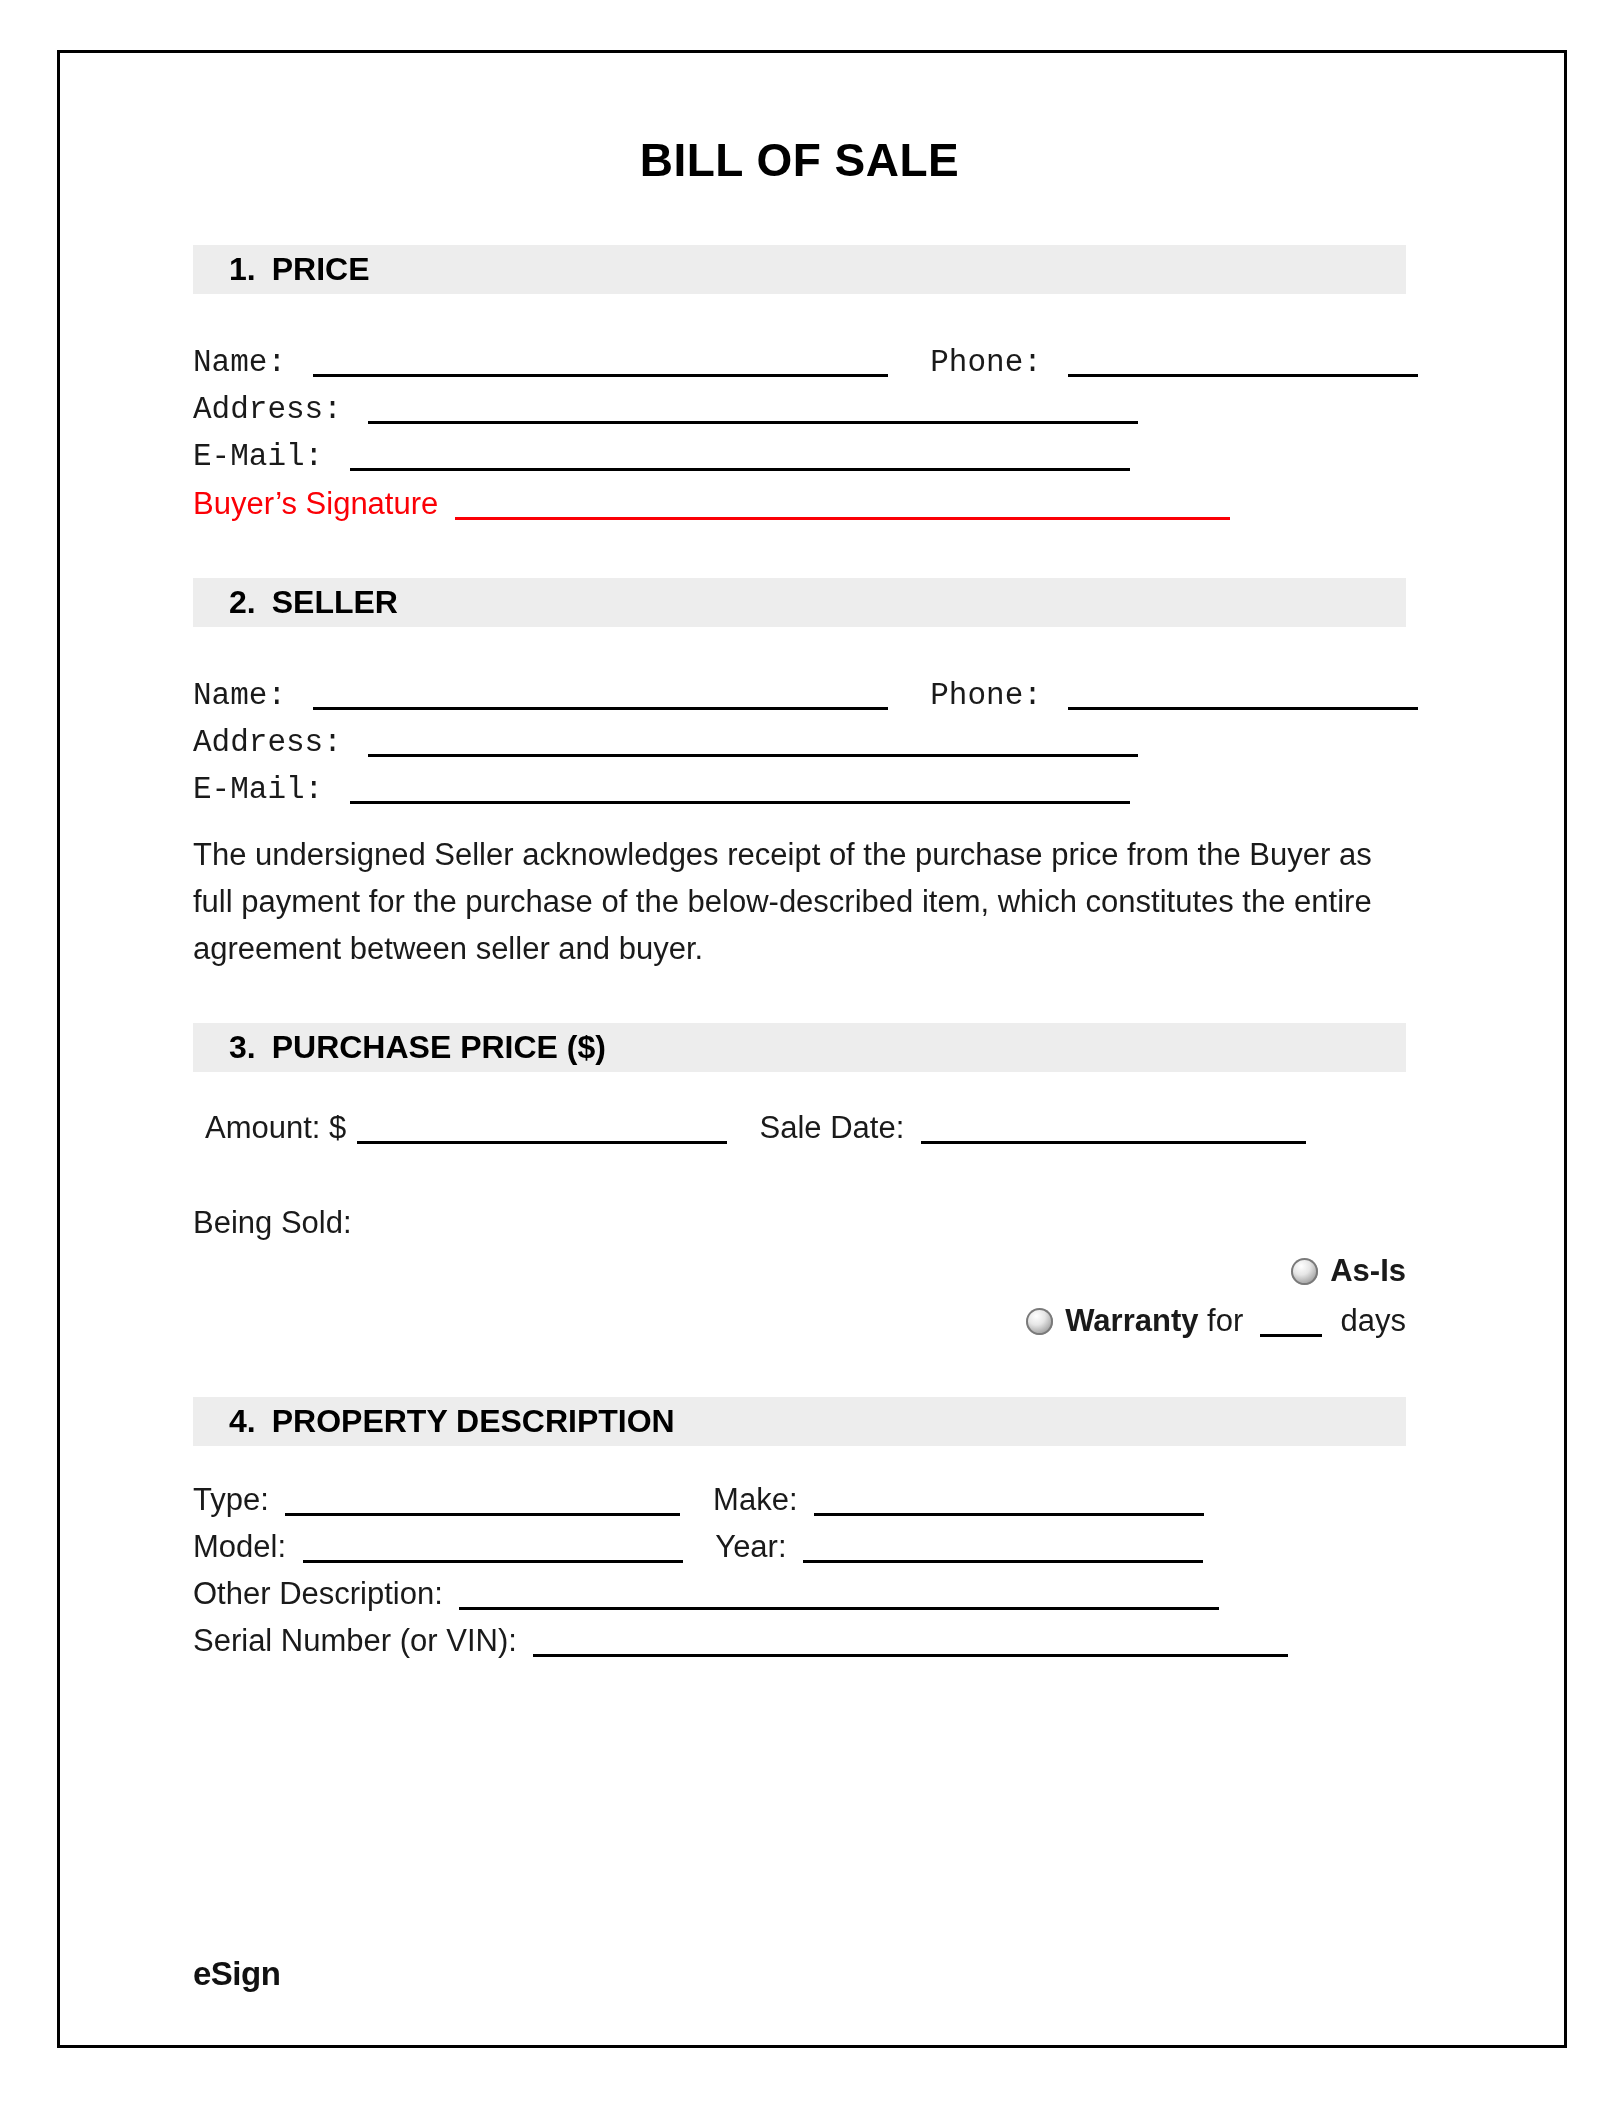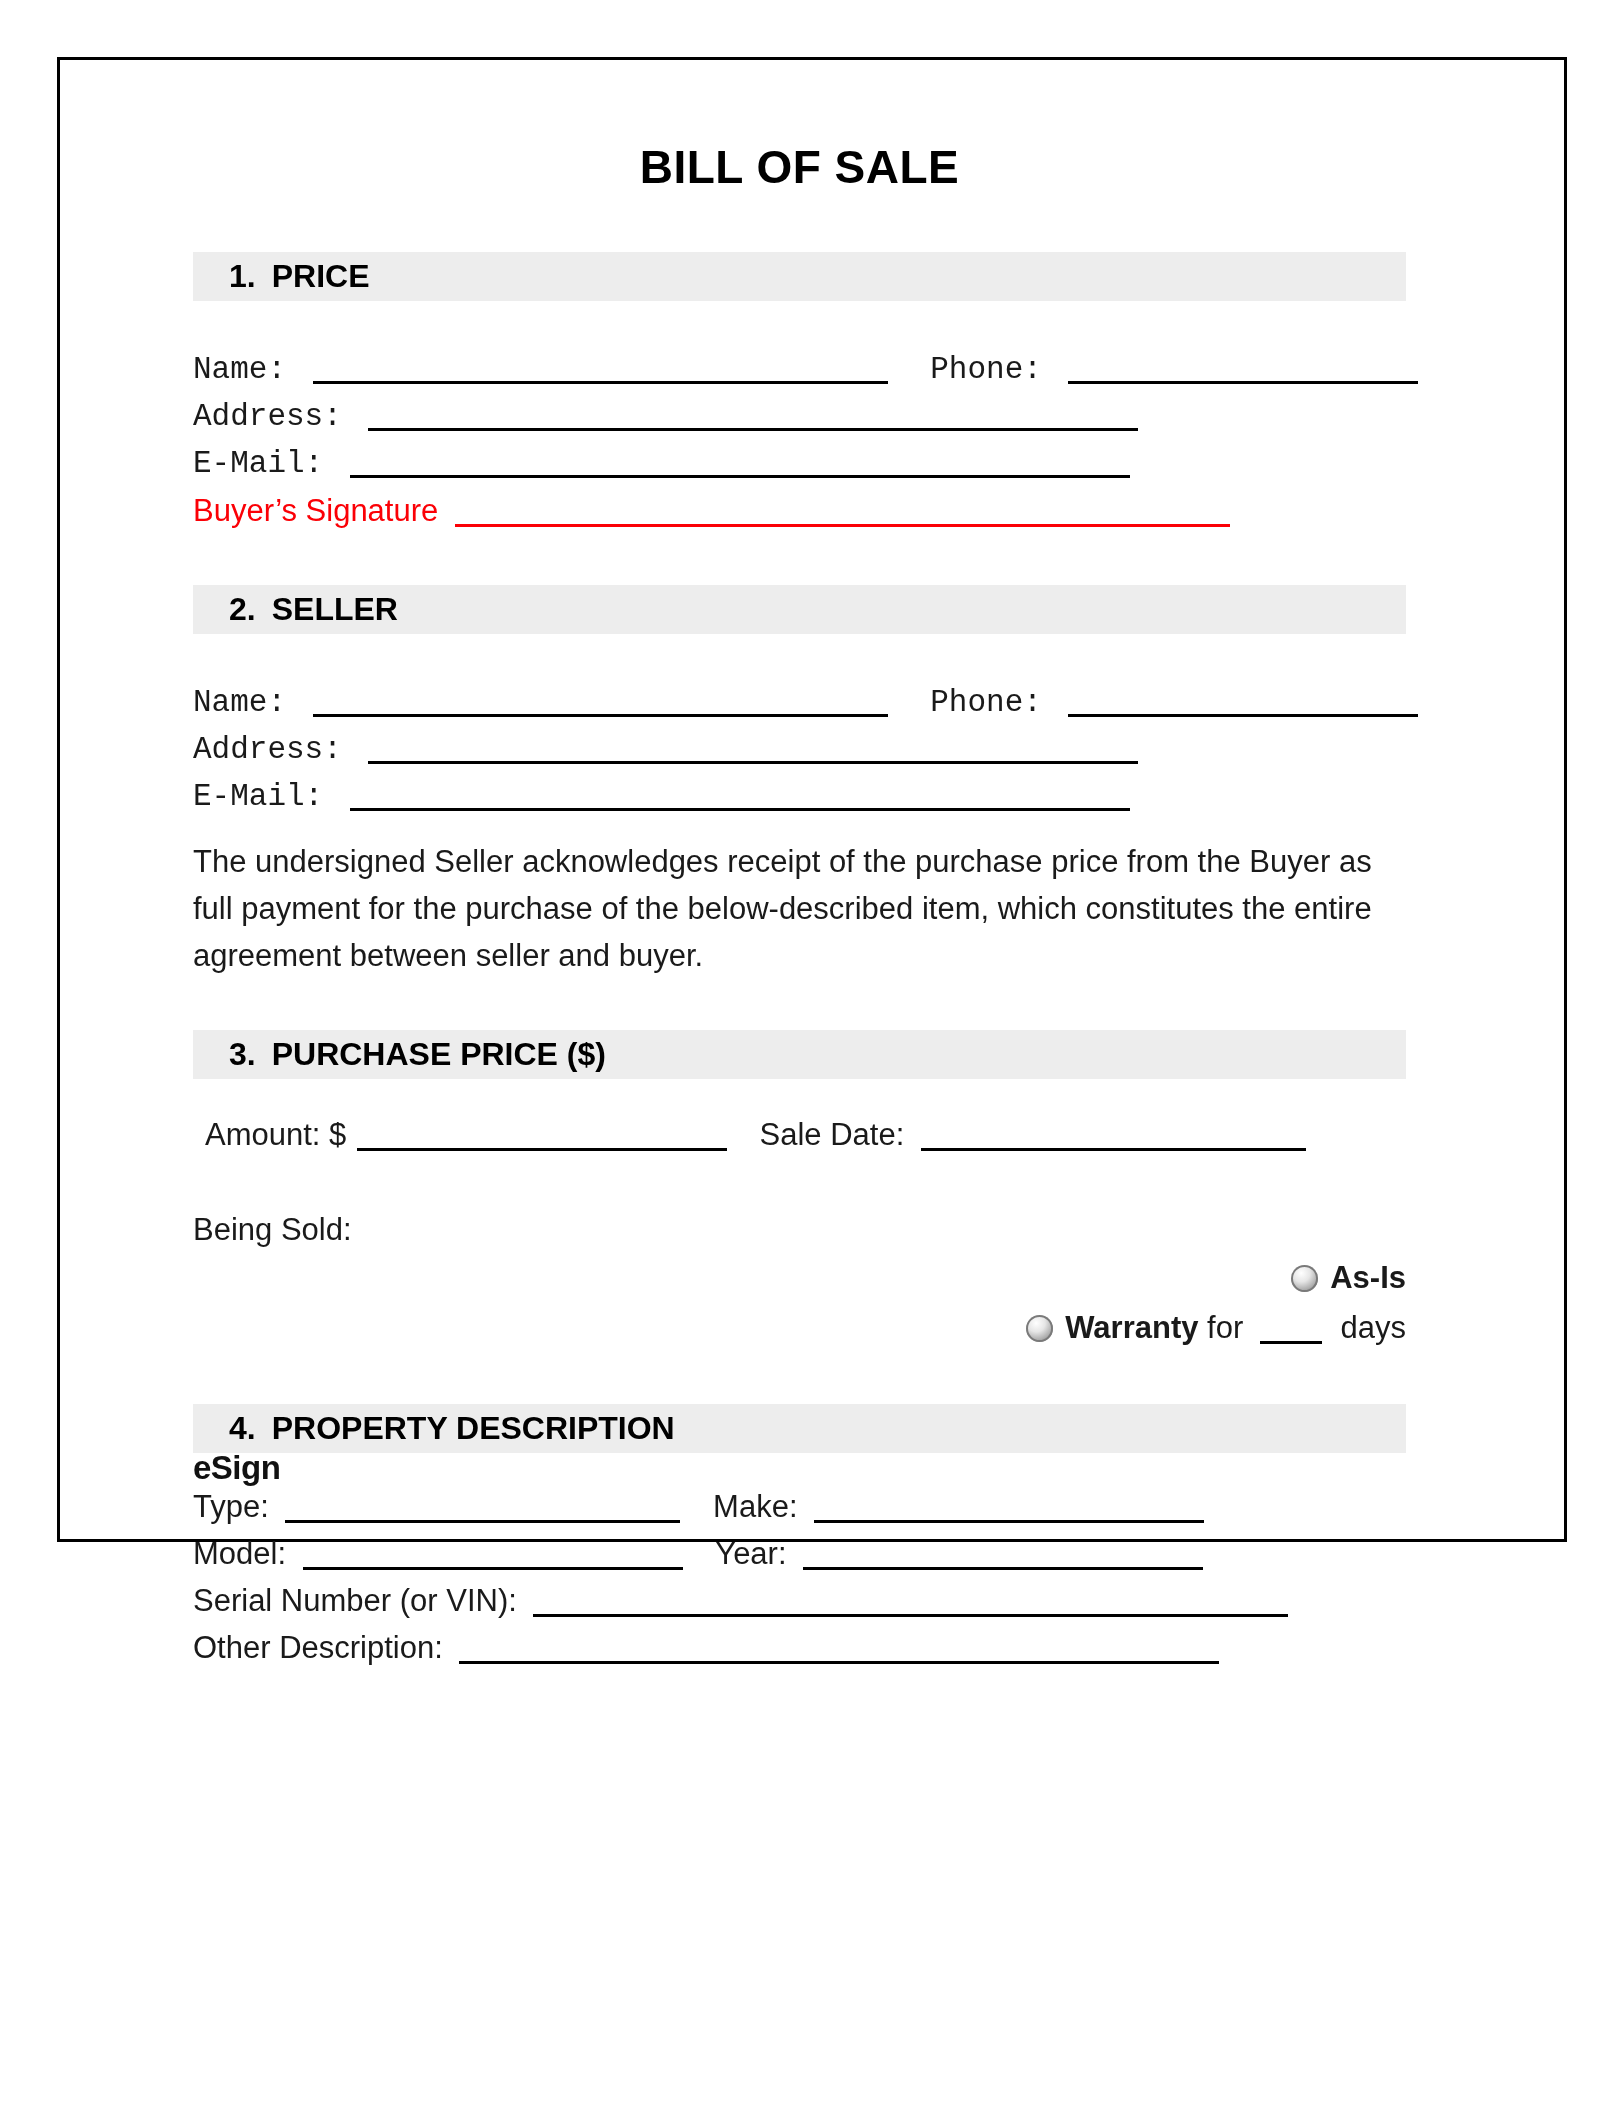--- a/index.html
+++ b/index.html
@@ -3,22 +3,22 @@
 <meta charset="utf-8">
 <style>
   * { margin:0; padding:0; box-sizing:border-box; }
   html,body { background:#ffffff; }
   body {
     width:1624px; height:2112px; position:relative;
     font-family:"Liberation Sans", sans-serif;
     color:#1a1a1a;
   }
   .sheet {
-    position:absolute; left:57px; top:57px;
-    width:1510px; height:1485px;
+    position:absolute; left:57px; top:50px;
+    width:1510px; height:1998px;
     border:3px solid #000;
     background:#fff;
   }
   .content { padding:80px 158px 0 133px; }
 
   .title {
     text-align:center; font-size:46px; font-weight:bold;
     letter-spacing:0.5px; margin-bottom:58px; color:#000;
   }
 
@@ -167,25 +167,25 @@
         <span class="lbl after">Make:</span>
         <span class="blank" style="width:390px"></span>
       </div>
       <div class="row">
         <span class="lbl">Model:</span>
         <span class="blank" style="width:380px"></span>
         <span class="lbl after">Year:</span>
         <span class="blank" style="width:400px"></span>
       </div>
       <div class="row">
+        <span class="lbl">Other Description:</span>
+        <span class="blank" style="width:760px"></span>
+      </div>
+      <div class="row">
         <span class="lbl">Serial Number (or VIN):</span>
         <span class="blank" style="width:755px"></span>
-      </div>
-      <div class="row">
-        <span class="lbl">Other Description:</span>
-        <span class="blank" style="width:760px"></span>
       </div>
     </div>
 
   </div>
 
   <div class="footer-brand">eSign</div>
 </div>
 
 </body></html>

